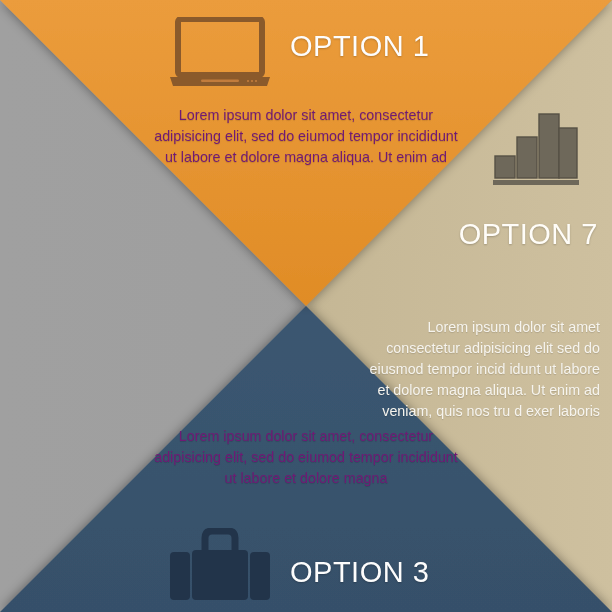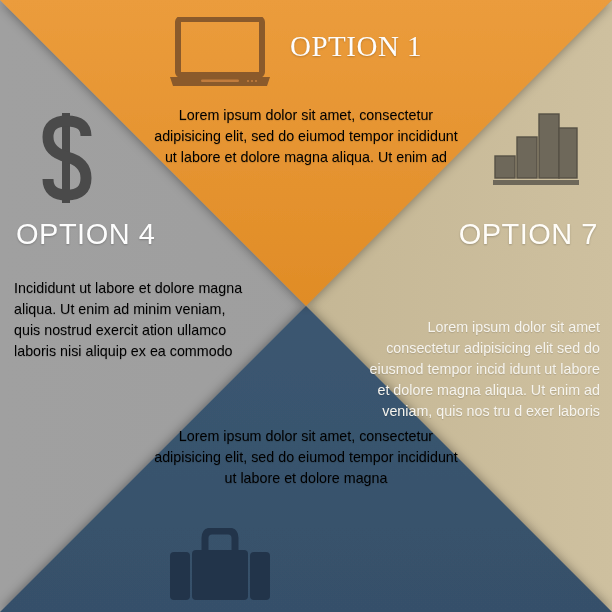--- a/index.html
+++ b/index.html
@@ -38,35 +38,34 @@
     font-weight: 400;
     letter-spacing: 0.5px;
     color: #fdfdfd;
     text-shadow: 0 1px 2px rgba(0,0,0,0.22);
     white-space: nowrap;
   }
 
   .opt-body {
     font-size: 14.3px;
     line-height: 21px;
-    color: #000000;
+    color: #701a75;
     text-shadow: 0 1px 1px rgba(0,0,0,0.14);
   }
 
   
   #opt1 {
     left: 0; top: 0;
     width: 612px;
     height: 200px;
   }
   #opt1-title {
     position: absolute;
     left: 290px;
     top: 30px;
-    font-family: Liberation Serif, serif;
   }
   #opt1-body {
     position: absolute;
     left: 150px;
     top: 105px;
     width: 312px;
     text-align: center;
   }
   #opt1-icon {
     position: absolute;
@@ -243,31 +242,17 @@
         <path d="M37 24 L37 10 Q37 3 44 3 L60 3 Q67 3 67 10 L67 24" fill="none" stroke="#22344a" stroke-width="7" stroke-linecap="round"></path>
 
         <rect x="2" y="24" width="20" height="48" rx="4" fill="#22344a"></rect>
 
         <rect x="24" y="22" width="56" height="50" rx="4" fill="#22344a"></rect>
 
         <rect x="82" y="24" width="20" height="48" rx="4" fill="#22344a"></rect>
       </svg>
     </div>
 
+    <div class="opt-title" id="opt3-title">OPTION 3</div>
   </div>
 
-  <div class="panel-content" id="opt4">
-
-    <div id="opt4-icon">
-      <svg class="icon-svg" width="62" height="92" viewBox="0 0 62 92">
-
-        <rect x="26" y="1" width="8" height="90" fill="#4a4a4a"></rect>
-
-        <path d="M50 24 Q50 9 31 9 Q12 9 12 25 Q12 40 31 45 Q50 50 50 66 Q50 83 31 83 Q12 83 12 67" fill="none" stroke="#4a4a4a" stroke-width="11" stroke-linecap="butt"></path>
-      </svg>
-    </div>
-
-    <div class="opt-title" id="opt4-title">OPTION 4</div>
-
-    <div class="opt-body" id="opt4-body">Incididunt ut labore et dolore magna aliqua. Ut enim ad minim veniam, quis nostrud exercit ation ullamco laboris nisi aliquip ex ea commodo</div>
-  </div>
 
 </div>
 
 </body></html>

